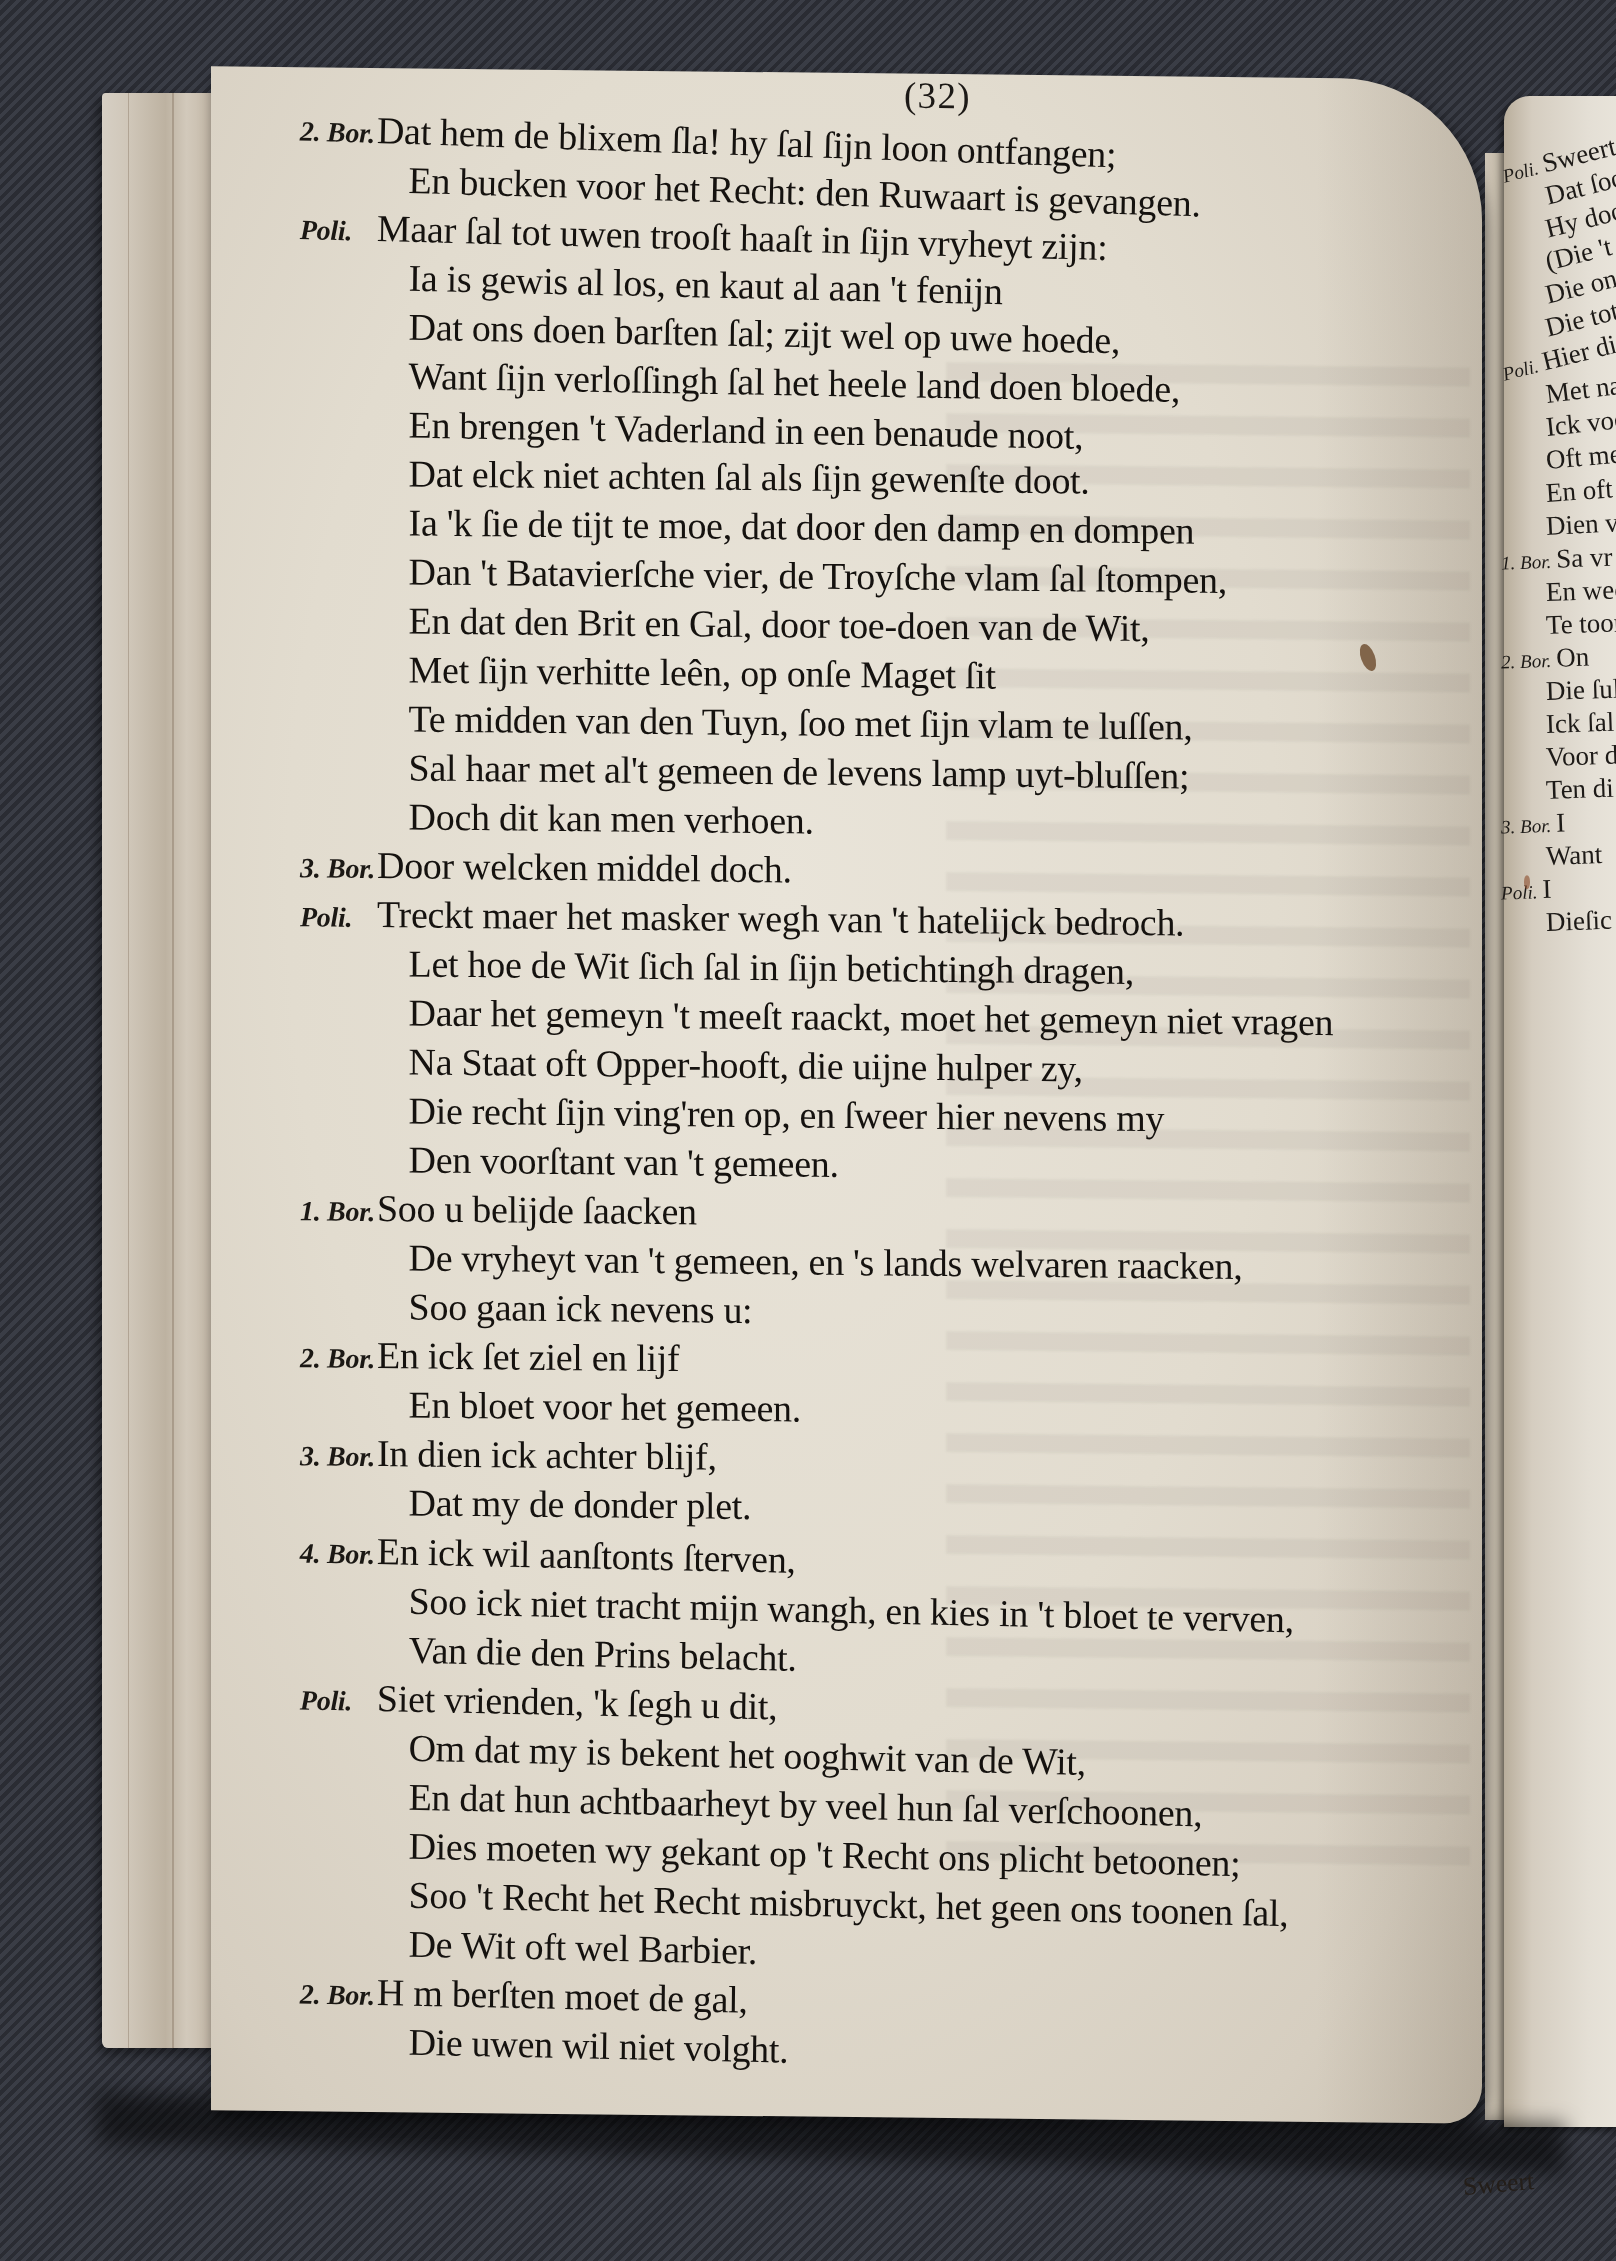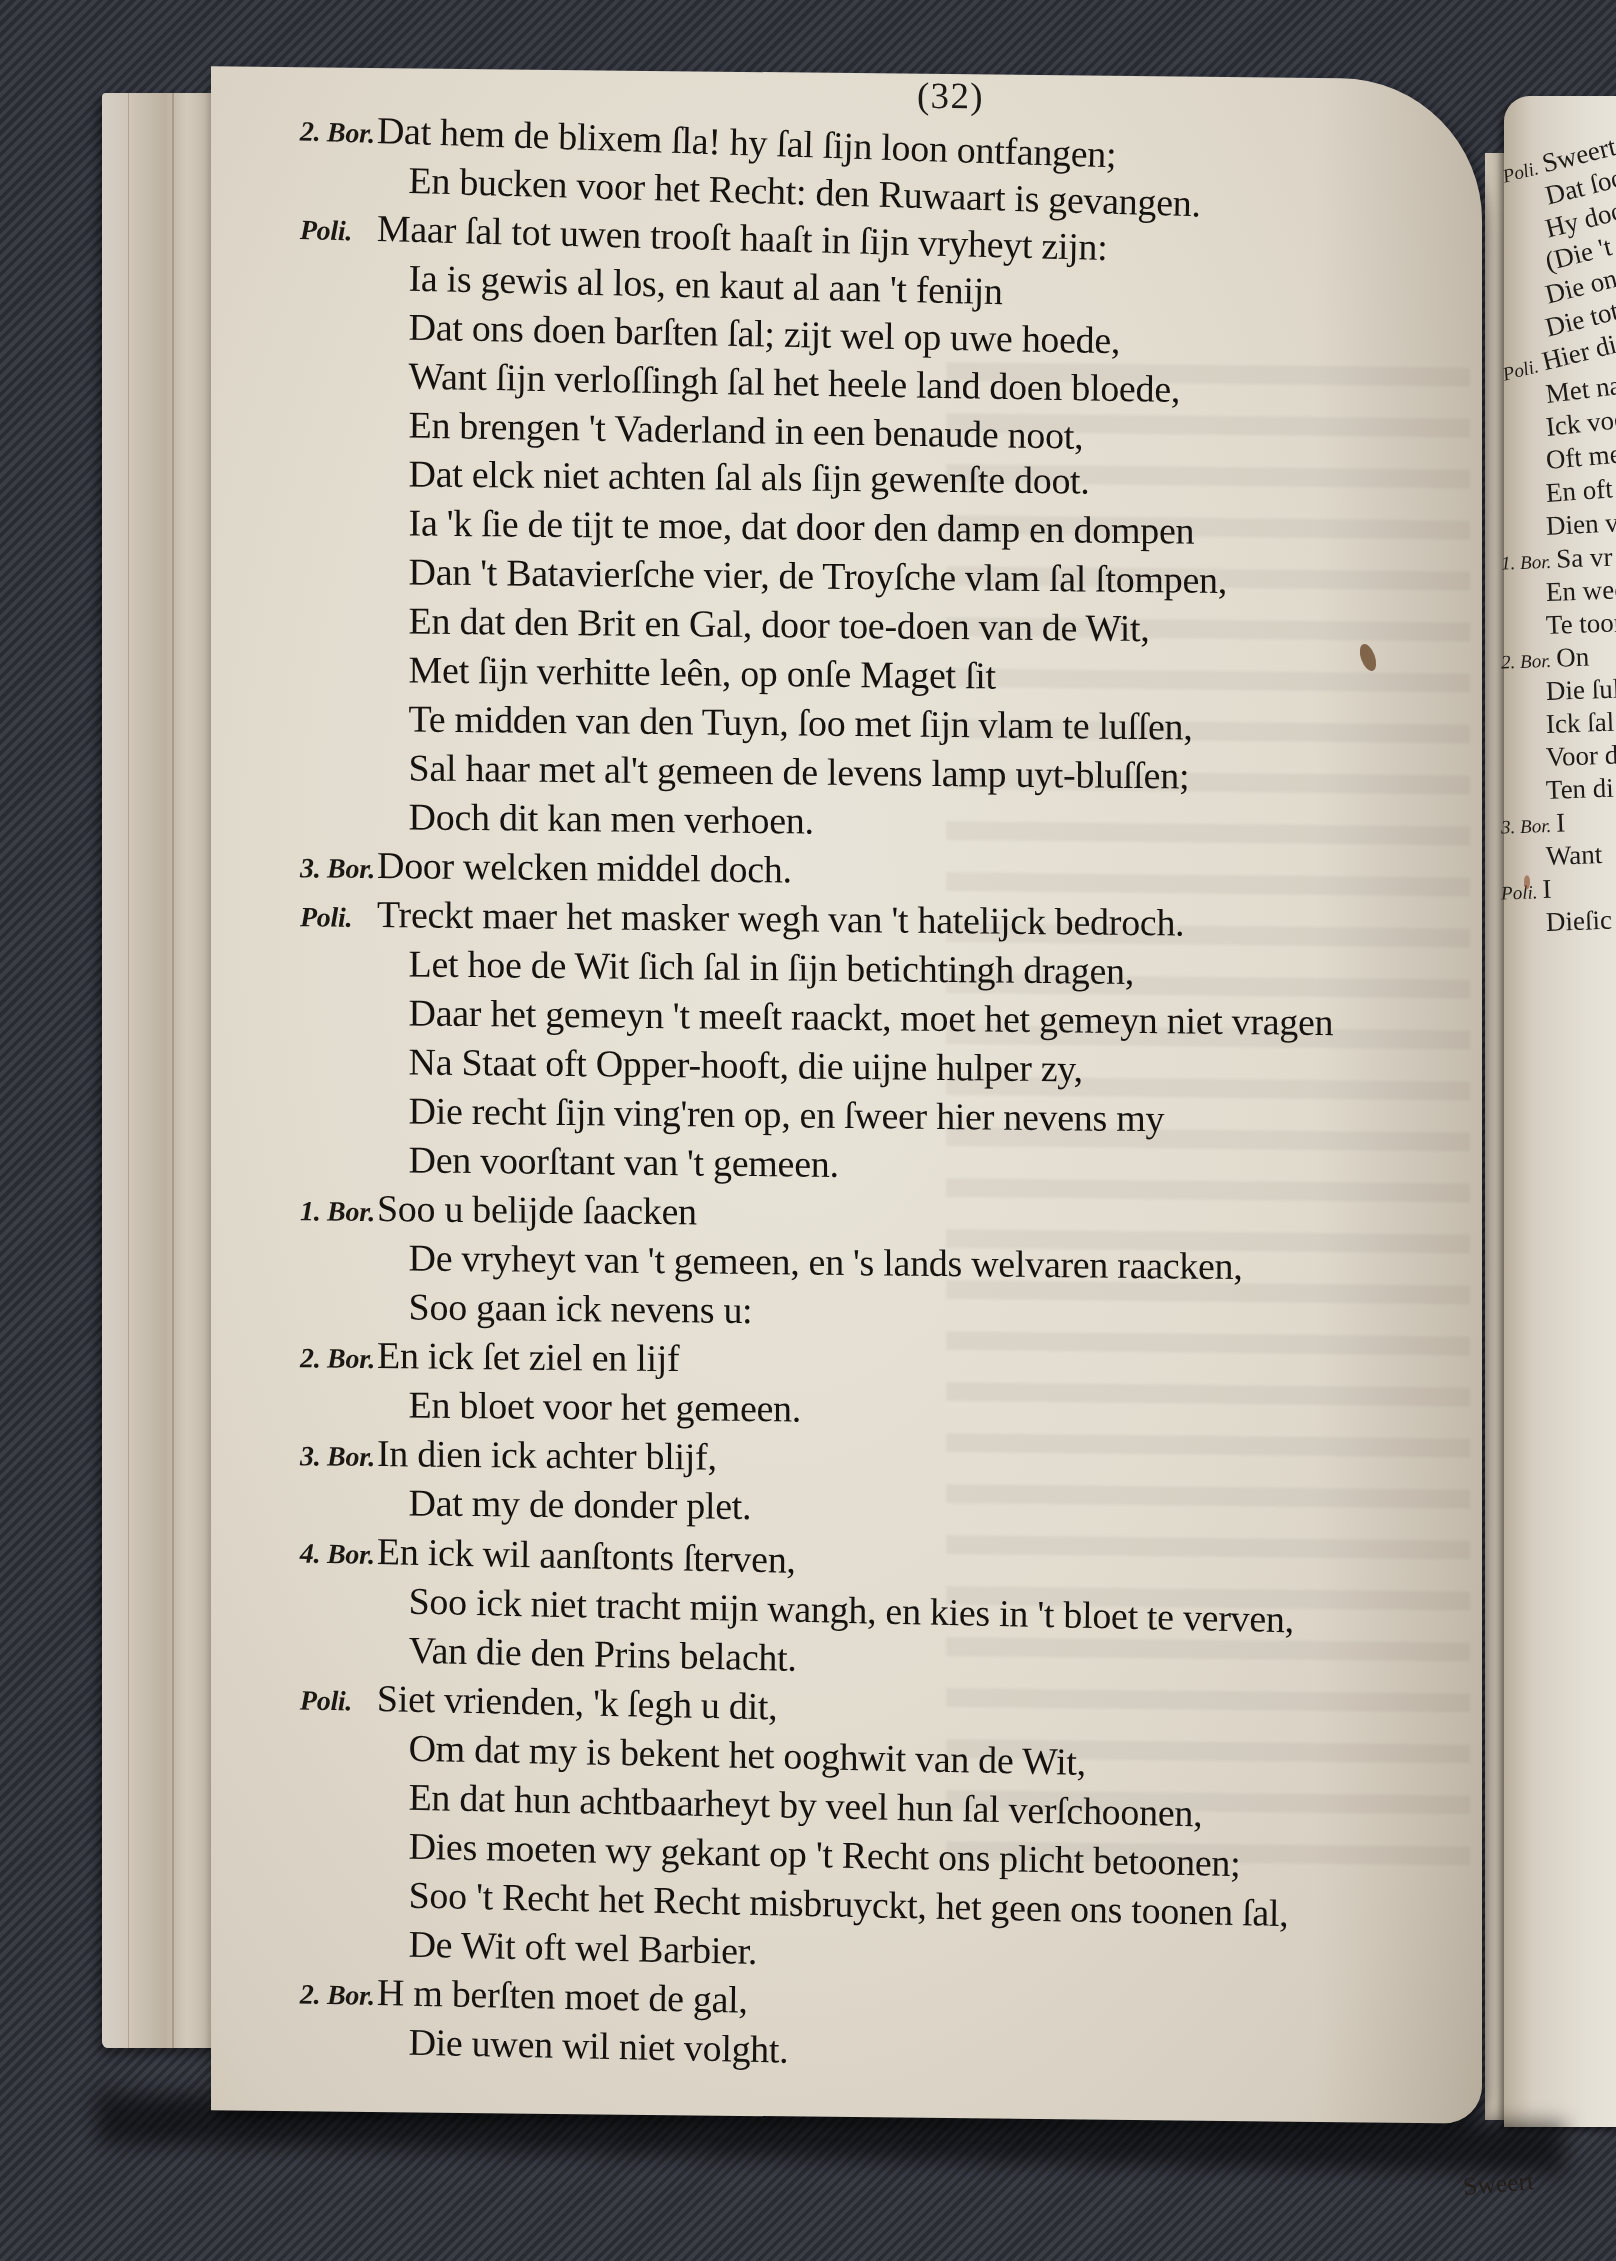--- a/index.html
+++ b/index.html
@@ -67,21 +67,20 @@
       background: repeating-linear-gradient(180deg, rgba(90,80,70,0.0) 0px, rgba(90,80,70,0.0) 32px, rgba(90,80,70,0.07) 32px, rgba(90,80,70,0.07) 51px);
       filter: blur(1.3px);
     }
     .page-number {
       position: absolute;
       left: 693px;
       top: 0px;
       font-size: 37px;
       color: #1c1916;
       letter-spacing: 1.3px;
-      margin-left: 13px;
     }
     .text-block {
       position: absolute;
       left: 172px;
       top: 38px;
       width: 1150px;
     }
     .line {
       position: relative;
       height: 49px;

